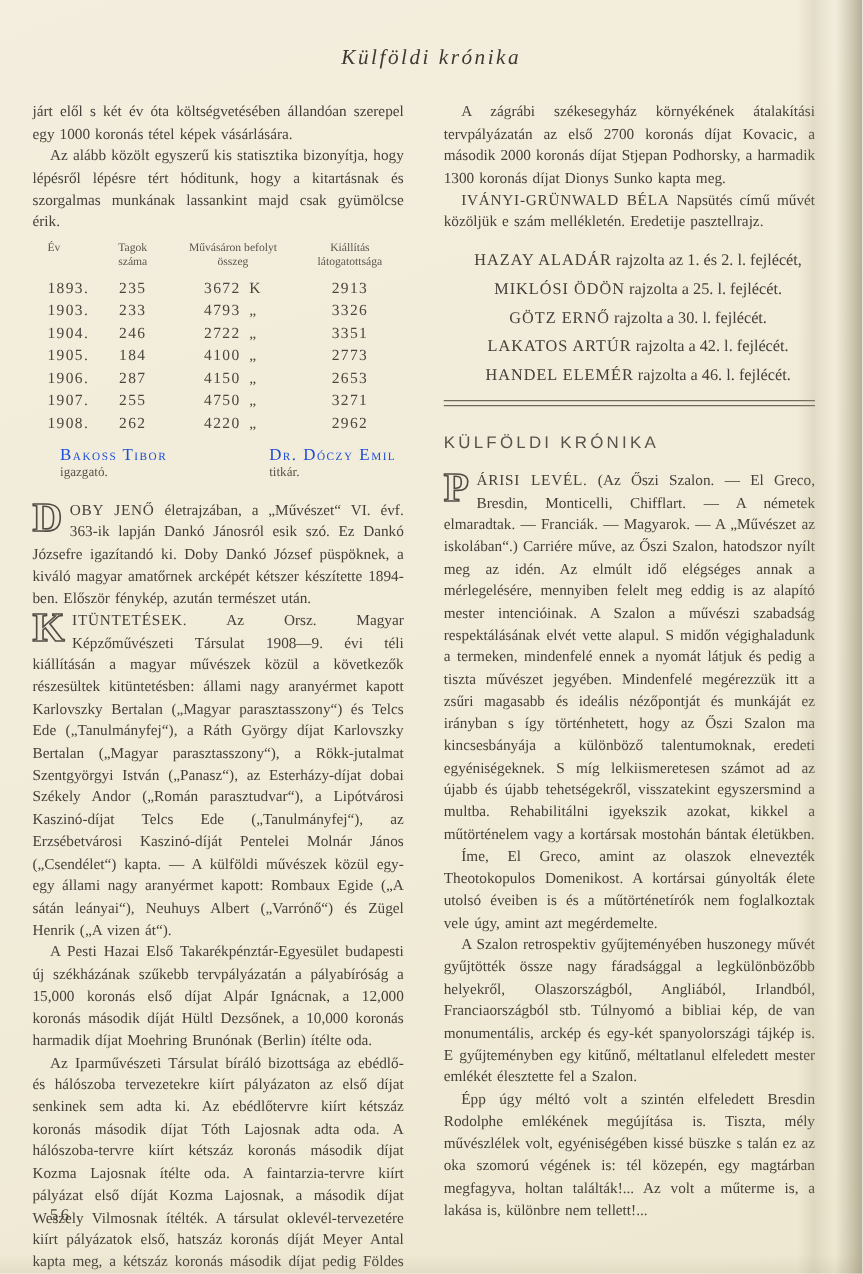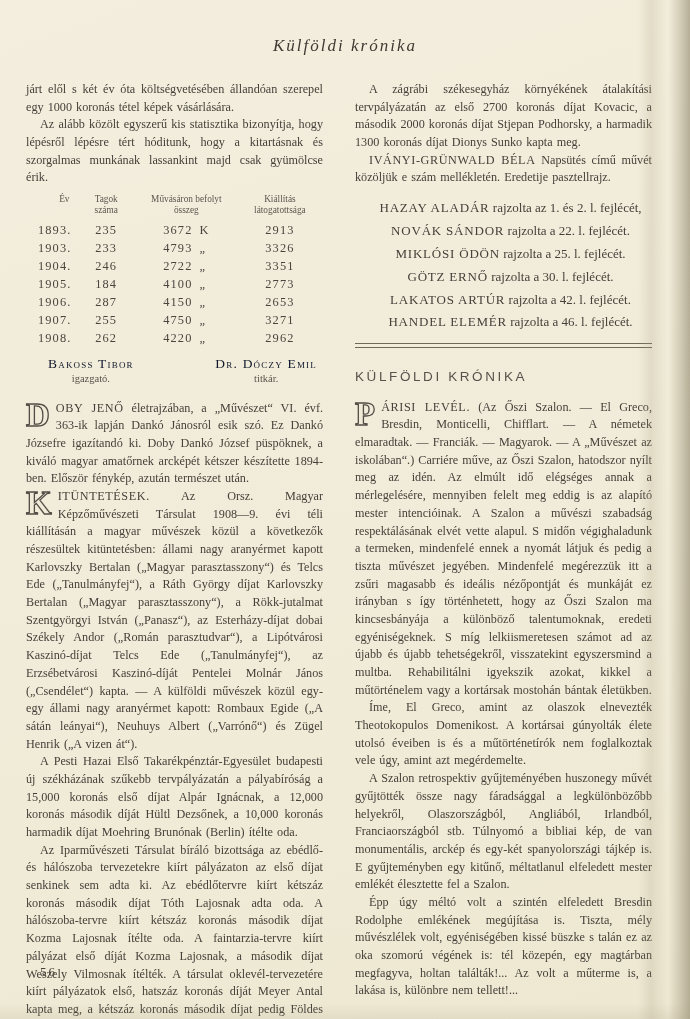--- a/index.html
+++ b/index.html
@@ -42,31 +42,31 @@
   .dropcap{
     float:left;font-size:33px;line-height:27px;padding:2px 6px 0 0;font-weight:700;
     color:#f0ebd8;-webkit-text-stroke:1.3px #514d45;
   }
   @supports not (-webkit-text-stroke:1px #000){ .dropcap{color:#514d45;} }
 
   
   .stats-table{margin:7px 0 4px;width:100%;}
   .t-head,.t-row{display:grid;grid-template-columns:17% 20% 34% 29%;align-items:start;}
   .t-head{font-size:9.3px;line-height:1.15;color:#5a564d;text-align:center;margin-bottom:5px;}
-  .t-head .h-ev{text-align:right;padding-left:12px;}
+  .t-head .h-ev{text-align:left;padding-left:12px;}
   .t-head span{display:block;padding:0 7px;}
   .t-row{font-size:12.4px;line-height:18px;letter-spacing:1.1px;color:#4a463e;}
   .c-year{padding-left:12px;}
   .c-members,.c-visitors{text-align:center;}
   .c-amount{text-align:center;}
   .c-amount .unit{display:inline-block;margin-left:7px;width:10px;text-align:left;}
 
   .signatures{display:flex;justify-content:space-between;margin:9px 6px 0 22px;}
-  .sig-name{font-variant:small-caps;font-size:13.5px;letter-spacing:1.2px;color:#0f172a;text-align:center;}
-  .sig-title{font-size:10.5px;text-align:center;color:#57534a;margin-top:1px;}
+  .sig-name{font-variant:small-caps;font-size:13.5px;letter-spacing:1.2px;color:#1d4ed8;text-align:center;}
+  .sig-title{font-size:10.5px;color:#57534a;margin-top:1px;}
   .sig-block{display:inline-block;}
   .signatures-wrap{margin-bottom:16px;}
 
   
   .credit{margin:0 0 4px;font-size:13px;line-height:1.45;text-indent:14px;text-align:center;}
   .credit-name{letter-spacing:0.8px;}
   .double-rule{border-top:1px solid #6f695c;border-bottom:1px solid #6f695c;height:2.5px;margin:11px 0 21px;}
   .section-heading{
     font-family:"Liberation Sans", sans-serif;font-weight:400;
     font-size:13.5px;letter-spacing:2.6px;color:#57534b;margin:0 0 15px 0;
@@ -166,21 +166,20 @@
 
   <div class="col">
     <p class="body-text">A zágrábi székesegyház környékének átalakítási tervpályázatán az első 2700 koronás díjat Kovacic, a második 2000 koronás díjat Stjepan Podhorsky, a harmadik 1300 koronás díjat Dionys Sunko kapta meg.</p>
 
     <p class="body-text gap-before">
       <span class="lead-caps">IVÁNYI-GRÜNWALD BÉLA</span><span> Napsütés című művét közöljük e szám mellékletén. Eredetije pasztellrajz.</span>
     </p>
 
     <div class="gap-before">
         <p class="credit"><span class="credit-name">HAZAY ALADÁR</span> <span>rajzolta az 1. és 2. l. fejlécét,</span></p>
-        <p class="credit"><span class="credit-name">NOVÁK SÁNDOR</span> <span>rajzolta a 22. l. fejlécét.</span></p>
         <p class="credit"><span class="credit-name">MIKLÓSI ÖDÖN</span> <span>rajzolta a 25. l. fejlécét.</span></p>
         <p class="credit"><span class="credit-name">GÖTZ ERNŐ</span> <span>rajzolta a 30. l. fejlécét.</span></p>
         <p class="credit"><span class="credit-name">LAKATOS ARTÚR</span> <span>rajzolta a 42. l. fejlécét.</span></p>
         <p class="credit"><span class="credit-name">HANDEL ELEMÉR</span> <span>rajzolta a 46. l. fejlécét.</span></p>
       </div>
 
     <div class="double-rule"></div>
 
     <h2 class="section-heading">KÜLFÖLDI KRÓNIKA</h2>
 

